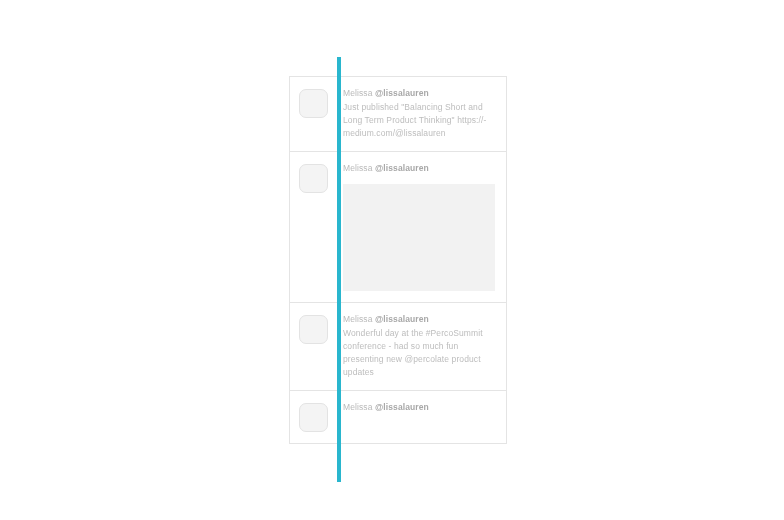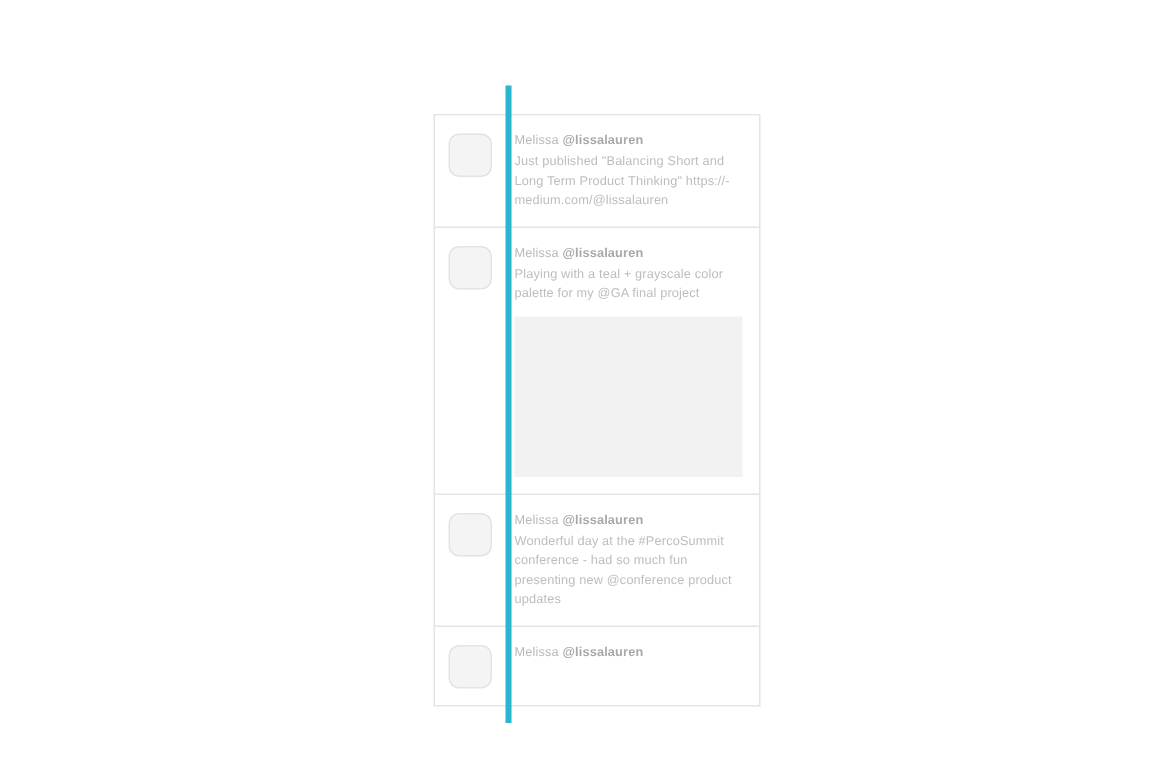--- a/index.html
+++ b/index.html
@@ -121,30 +121,29 @@
       <div class="tweet-body">
         <div class="tweet-author"><span>Melissa </span><span class="handle">@lissalauren</span></div>
         <div class="tweet-text">Just published "Balancing Short and Long Term Product Thinking"  https://-medium.com/@lissalauren</div>
       </div>
     </div>
 
     <div class="tweet">
       <div class="avatar"></div>
       <div class="tweet-body">
         <div class="tweet-author"><span>Melissa </span><span class="handle">@lissalauren</span></div>
-        <div class="tweet-text">Playing with a teal + grayscale color palette for my @GA final project</div>
         <div class="tweet-media"></div>
       </div>
     </div>
 
     <div class="tweet">
       <div class="avatar"></div>
       <div class="tweet-body">
         <div class="tweet-author"><span>Melissa </span><span class="handle">@lissalauren</span></div>
-        <div class="tweet-text">Wonderful day at the #PercoSummit conference - had so much fun presenting new @conference product updates</div>
+        <div class="tweet-text">Wonderful day at the #PercoSummit conference - had so much fun presenting new @percolate product updates</div>
       </div>
     </div>
 
     <div class="tweet">
       <div class="avatar"></div>
       <div class="tweet-body">
         <div class="tweet-author"><span>Melissa </span><span class="handle">@lissalauren</span></div>
       </div>
     </div>
 

